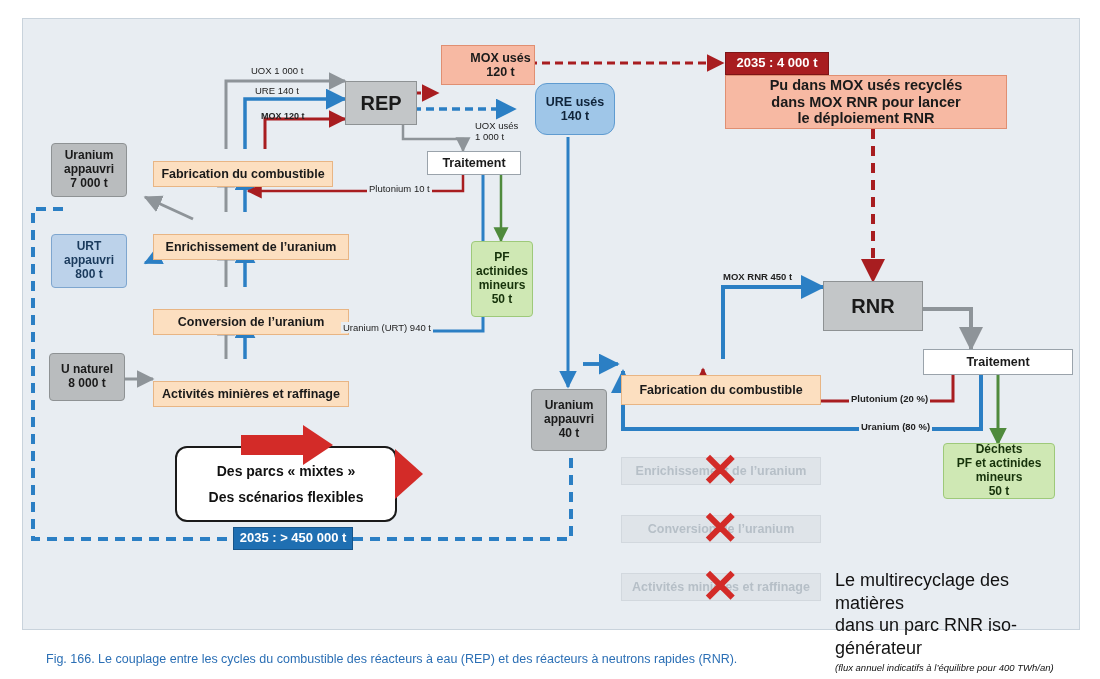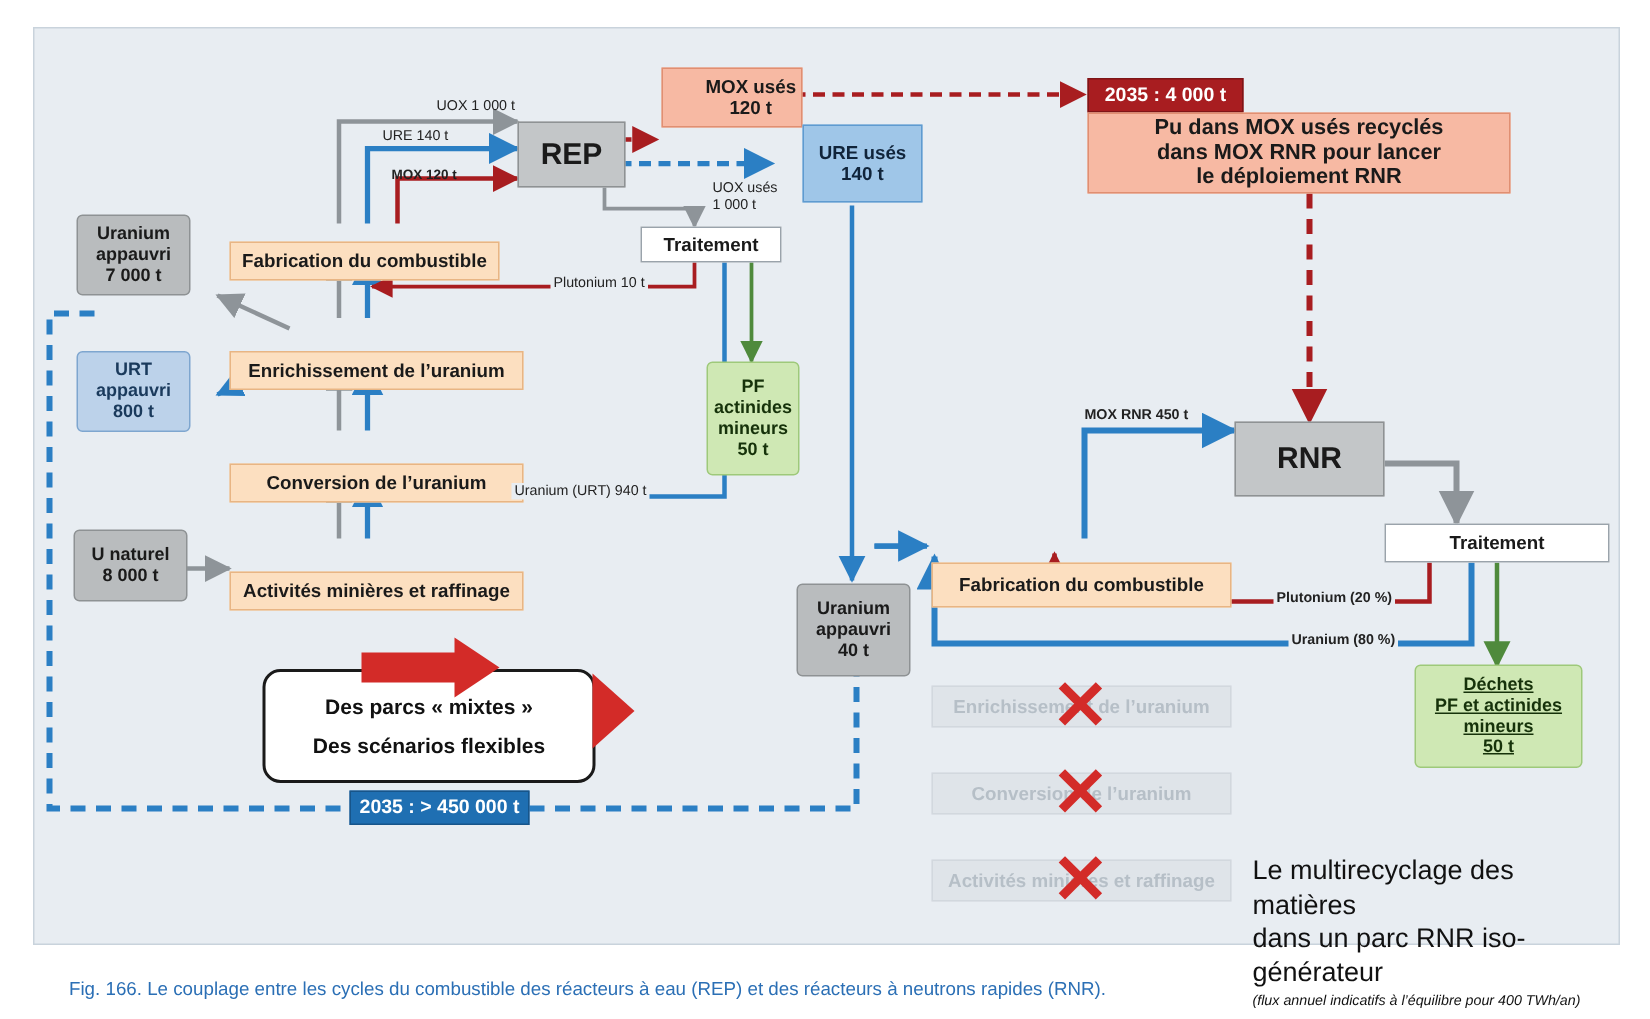--- a/index.html
+++ b/index.html
@@ -139,37 +139,37 @@
       <span>REP</span>
     </div>
     <div class="node white" style="left:404px;top:132px;width:94px;height:24px;">
       <span>Traitement</span>
     </div>
 
     <div class="node salmon" style="left:418px;top:26px;width:94px;height:40px;white-space:pre-line;">
       <span>MOX usés
 120 t</span>
     </div>
-    <div class="node bluebox" style="left:512px;top:64px;width:80px;height:52px;white-space:pre-line;border-radius:0;">
+    <div class="node bluebox" style="left:512px;top:64px;width:80px;height:52px;white-space:pre-line;border-radius:12px;">
       <span>URE usés
 140 t</span>
     </div>
     <div class="node green" style="left:448px;top:222px;width:62px;height:76px;white-space:pre-line;">
       <span>PF
 actinides
 mineurs
 50 t</span>
     </div>
     <div class="node gray" style="left:508px;top:370px;width:76px;height:62px;white-space:pre-line;">
       <span>Uranium
 appauvri
 40 t</span>
     </div>
 
-    <div class="lbl" style="left:228px;top:46px;margin-left:40px;">UOX 1 000 t</div>
+    <div class="lbl" style="left:228px;top:46px;">UOX 1 000 t</div>
     <div class="lbl" style="left:232px;top:66px;">URE 140 t</div>
     <div class="lbl b" style="left:238px;top:92px;font-size:9px;">MOX 120 t</div>
     <div class="lbl" style="left:452px;top:102px;white-space:pre-line;line-height:1.15;">UOX usés
 1 000 t</div>
     <div class="lbl w" style="left:344px;top:164px;">Plutonium 10 t</div>
     <div class="lbl w" style="left:318px;top:303px;">Uranium (URT) 940 t</div>
 
     <div class="node darkblue" style="left:210px;top:508px;width:120px;height:23px;">
       <span>2035 : &gt; 450 000 t</span>
     </div>
@@ -194,21 +194,21 @@
 
     <div class="node grayreact" style="left:800px;top:262px;width:100px;height:50px;">
       <span>RNR</span>
     </div>
     <div class="node orange" style="left:598px;top:340px;width:200px;height:30px;">
       <span>Fabrication du combustible</span>
     </div>
     <div class="node white" style="left:900px;top:330px;width:150px;height:26px;">
       <span>Traitement</span>
     </div>
-    <div class="node green" style="left:920px;top:424px;width:112px;height:69px;white-space:pre-line;text-decoration:underline;">
+    <div class="node green" style="left:920px;top:424px;width:112px;height:56px;white-space:pre-line;">
       <span>Déchets
 PF et actinides
 mineurs
 50 t</span>
     </div>
 
     <div class="lbl b" style="left:700px;top:252px;">MOX RNR 450 t</div>
     <div class="lbl b w" style="left:826px;top:374px;">Plutonium (20 %)</div>
     <div class="lbl b w" style="left:836px;top:402px;">Uranium (80 %)</div>
 

